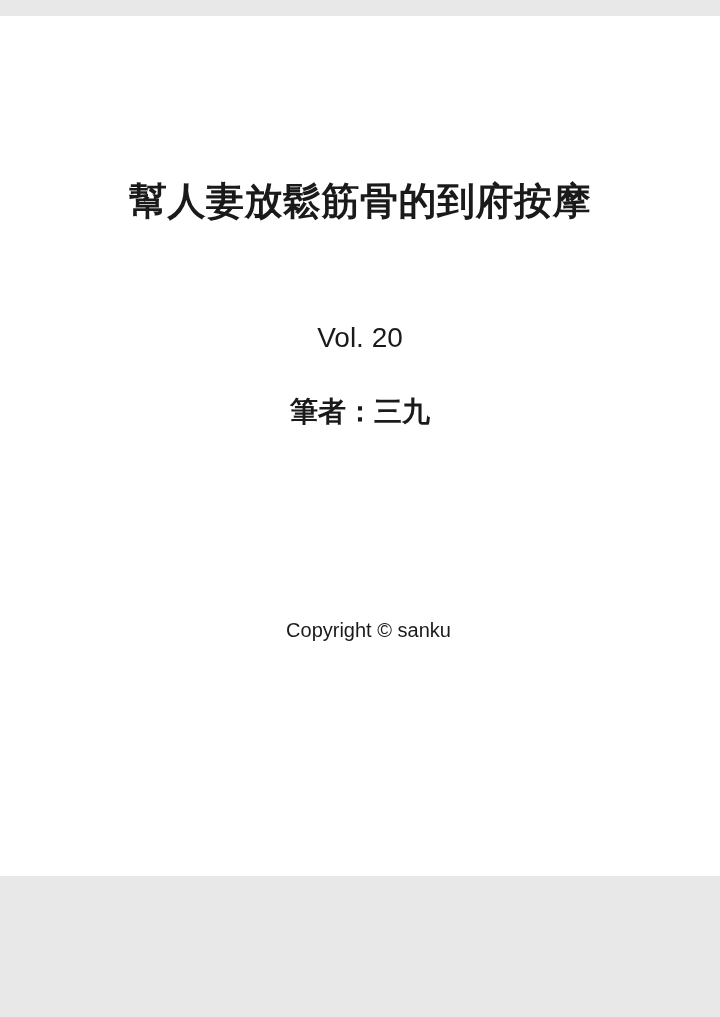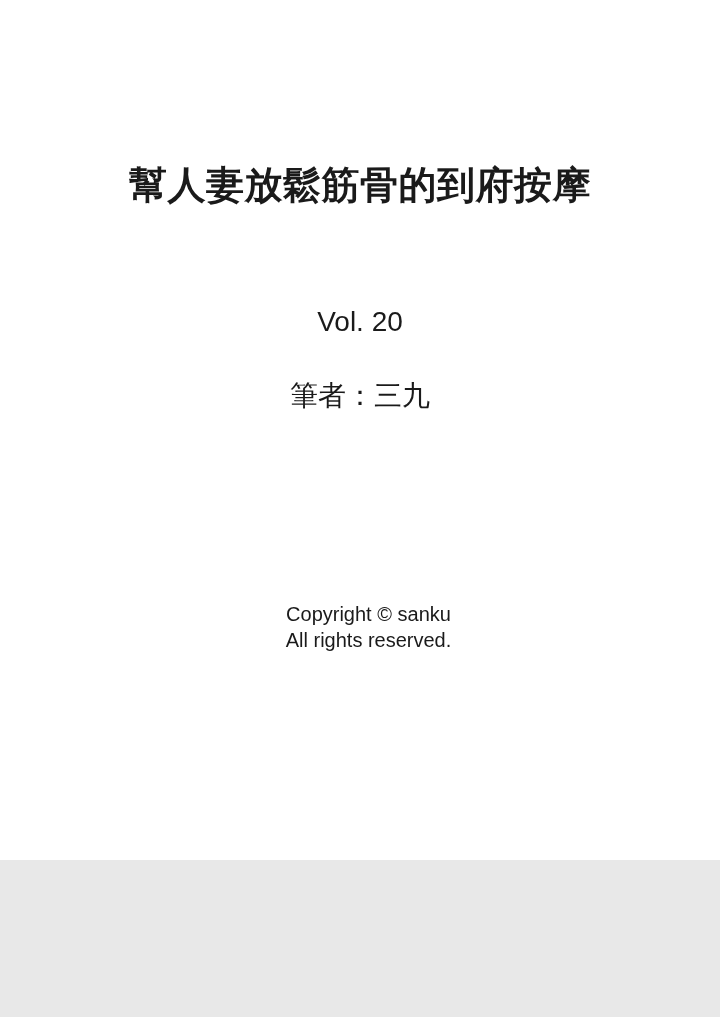--- a/index.html
+++ b/index.html
@@ -8,21 +8,21 @@
   }
   * { margin: 0; padding: 0; box-sizing: border-box; }
   html, body {
     background: #e8e8e8;
     font-family: "Liberation Sans", "DejaVu Sans", sans-serif;
   }
   .page {
     position: relative;
     width: 720px;
     height: 860px;
-    margin: 0 auto;
+    margin: 16px auto;
     background: var(--bg);
     color: var(--fg);
     overflow: hidden;
   }
   .centered {
     position: absolute;
     left: 0;
     width: 100%;
     text-align: center;
     white-space: nowrap;
@@ -42,21 +42,21 @@
   }
   .volume {
     top: 308px;
     font-size: 28px;
     font-weight: 400;
     line-height: 1.0;
   }
   .author {
     top: 382px;
     font-size: 28px;
-    font-weight: 400;
+    font-weight: 700;
     line-height: 1.0;
   }
   .copyright {
     top: 601px;
     font-size: 20px;
     font-weight: 400;
     line-height: 26px;
   }
   .copyright p {
     margin: 0;
@@ -69,15 +69,14 @@
 <div class="page">
   <h1 class="centered title">幫人妻放鬆筋骨的到府按摩</h1>
 
 
   <div class="centered volume">Vol. 20</div>
 
   <div class="centered author">筆者：三九</div>
 
   <div class="centered copyright">
     <p>Copyright © sanku</p>
-    <p>All rights reserved.</p>
   </div>
 </div>
 
 </body></html>

